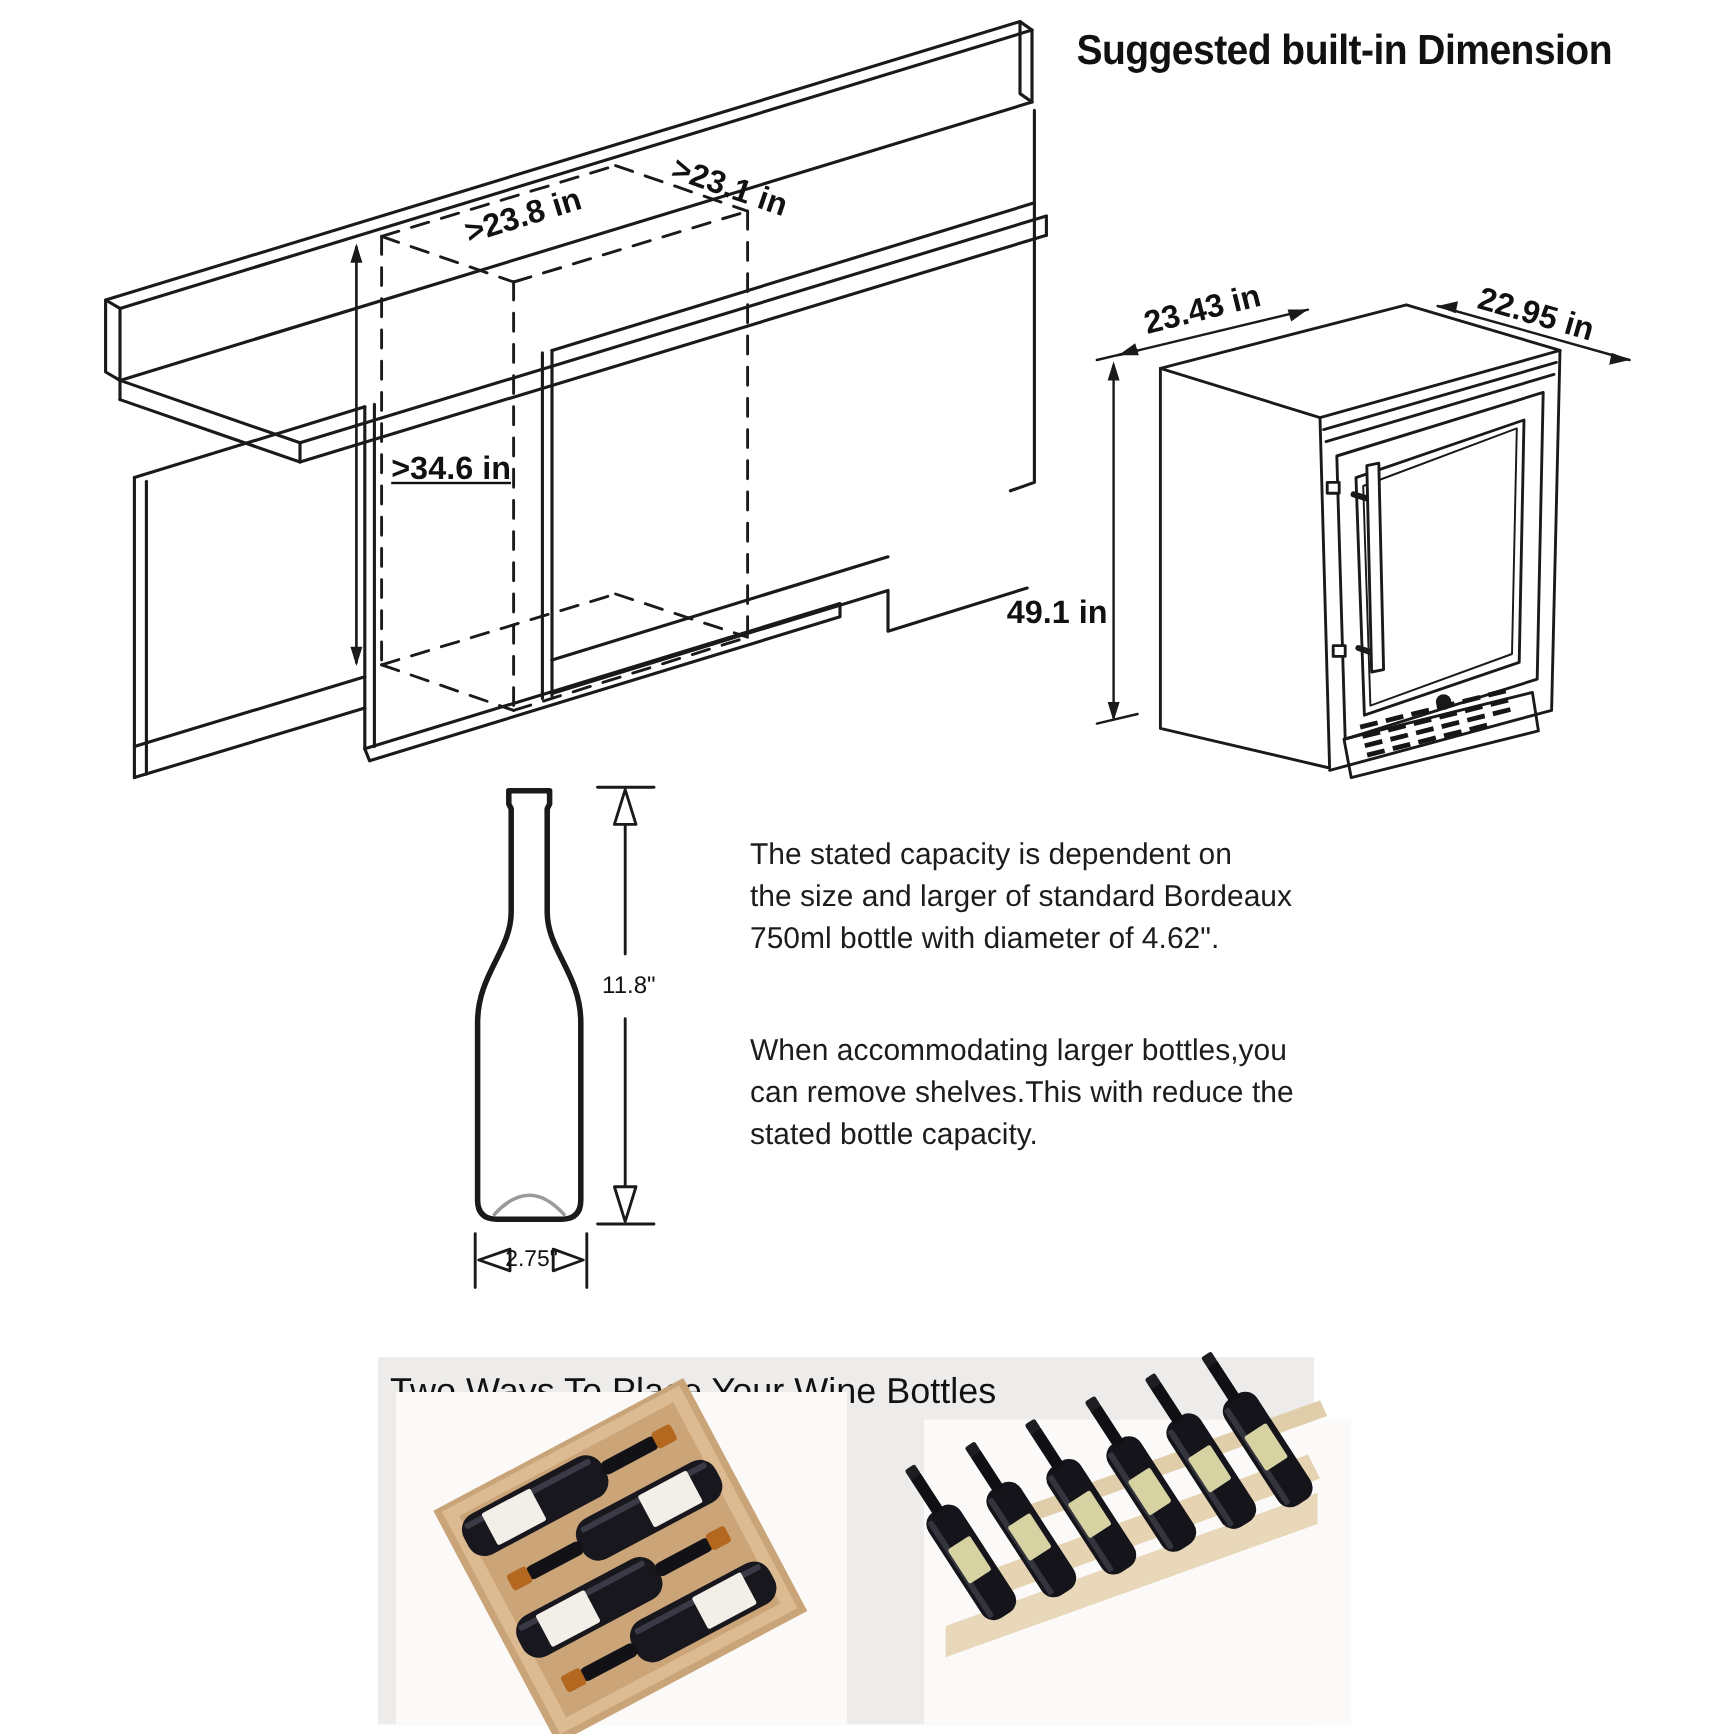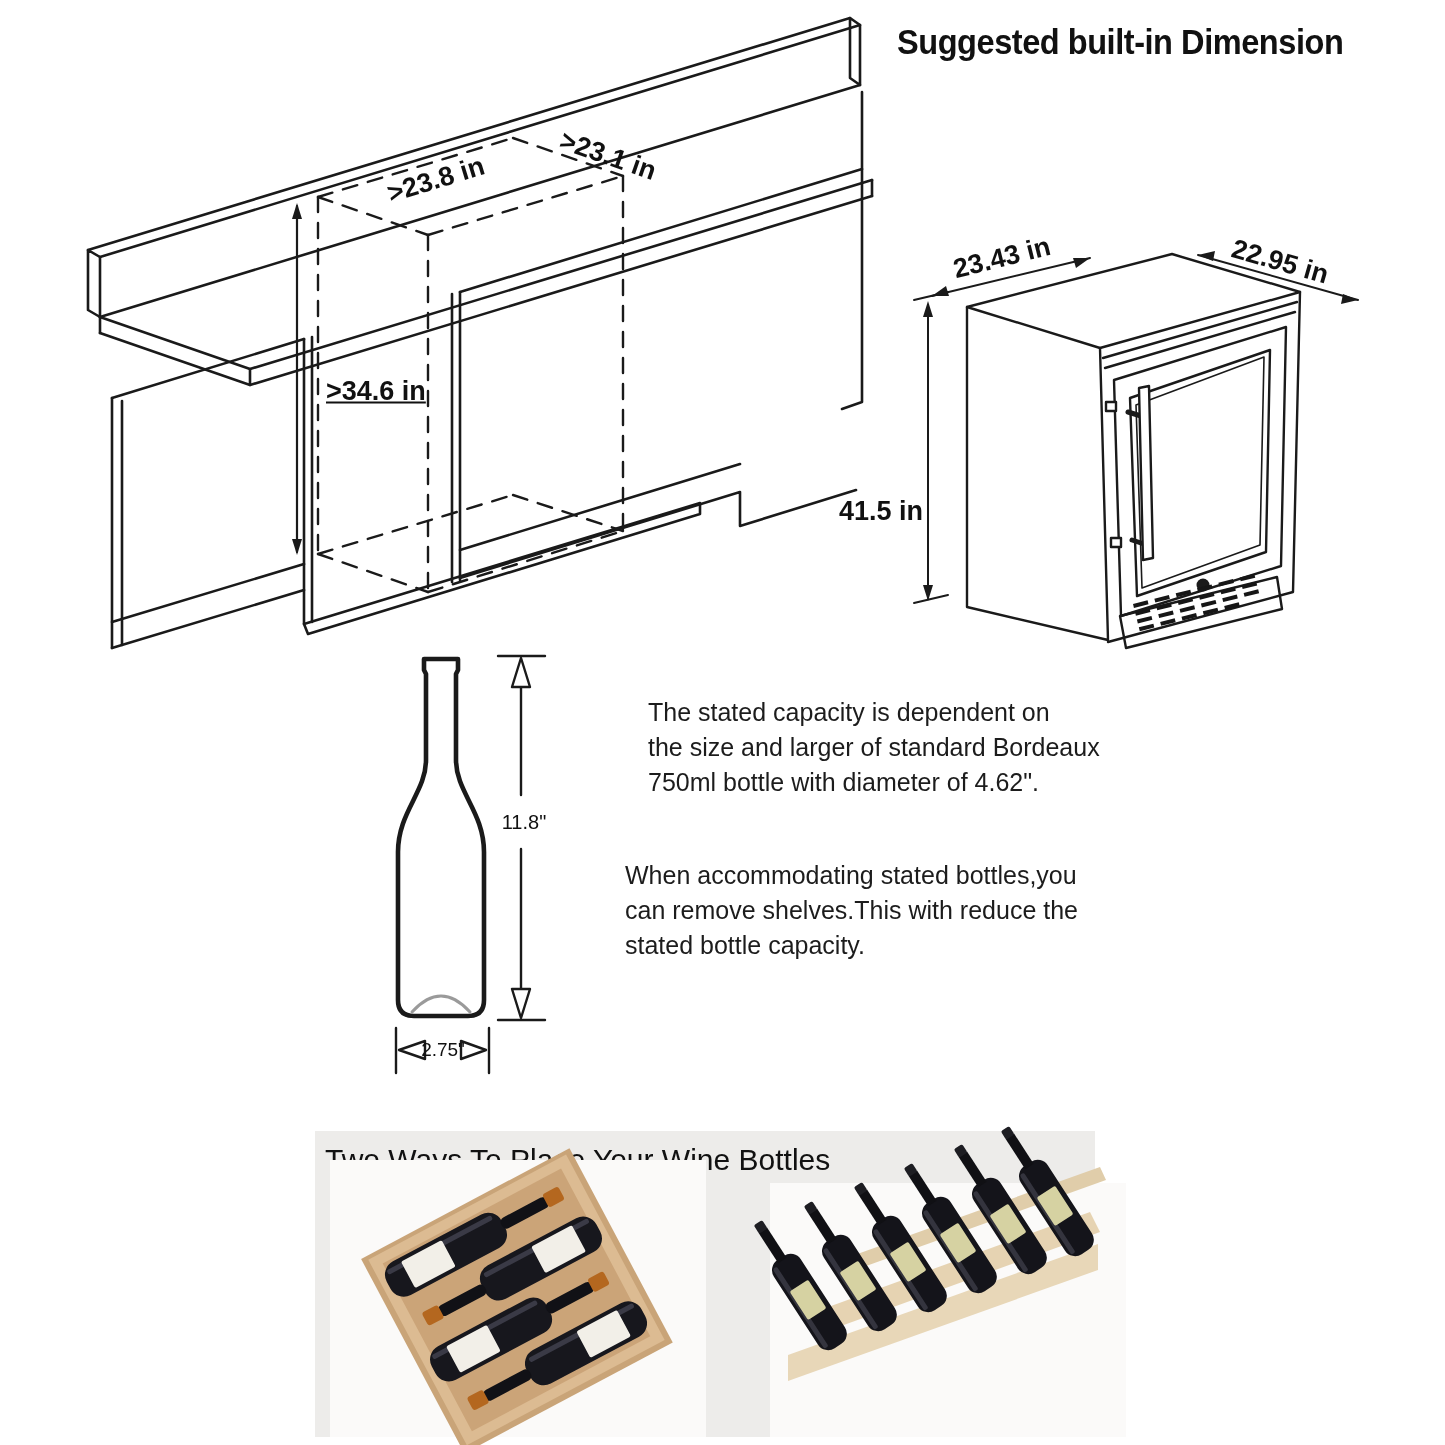--- a/index.html
+++ b/index.html
@@ -263,29 +263,29 @@
   </svg>
 
   <div class="page-title">Suggested built-in Dimension</div>
 
   <div class="dim-label dim-center" style="left:436px;top:180px;transform:translate(-50%,-50%) rotate(-17deg);">&gt;23.8 in</div>
   <div class="dim-label dim-center" style="left:608px;top:156px;transform:translate(-50%,-50%) rotate(19deg);">&gt;23.1 in</div>
   <div class="dim-label" style="left:326px;top:391px;transform:translate(0,-50%);text-decoration:underline;">&gt;34.6 in</div>
 
   <div class="dim-label dim-center" style="left:1002px;top:258px;transform:translate(-50%,-50%) rotate(-14deg);">23.43 in</div>
   <div class="dim-label dim-center" style="left:1280px;top:262px;transform:translate(-50%,-50%) rotate(16deg);">22.95 in</div>
-  <div class="dim-label dim-center" style="left:881px;top:511px;">41.5 in</div>
+  <div class="dim-label dim-center" style="left:881px;top:511px;">49.1 in</div>
 
   <div class="dim-small" style="left:524px;top:822px;">11.8"</div>
   <div class="dim-small" style="left:443px;top:1050px;font-size:19px;">2.75"</div>
 
-  <div class="note-block" style="top:695px;margin-left:23px;">
+  <div class="note-block" style="top:695px;">
     <div class="note-line">The stated capacity is dependent on</div>
     <div class="note-line">the size and larger of standard Bordeaux</div>
     <div class="note-line">750ml bottle with diameter of 4.62".</div>
   </div>
   <div class="note-block" style="top:858px;">
-    <div class="note-line">When accommodating stated bottles,you</div>
+    <div class="note-line">When accommodating larger bottles,you</div>
     <div class="note-line">can remove shelves.This with reduce the</div>
     <div class="note-line">stated bottle capacity.</div>
   </div>
 
 </div>
 
 </body></html>

